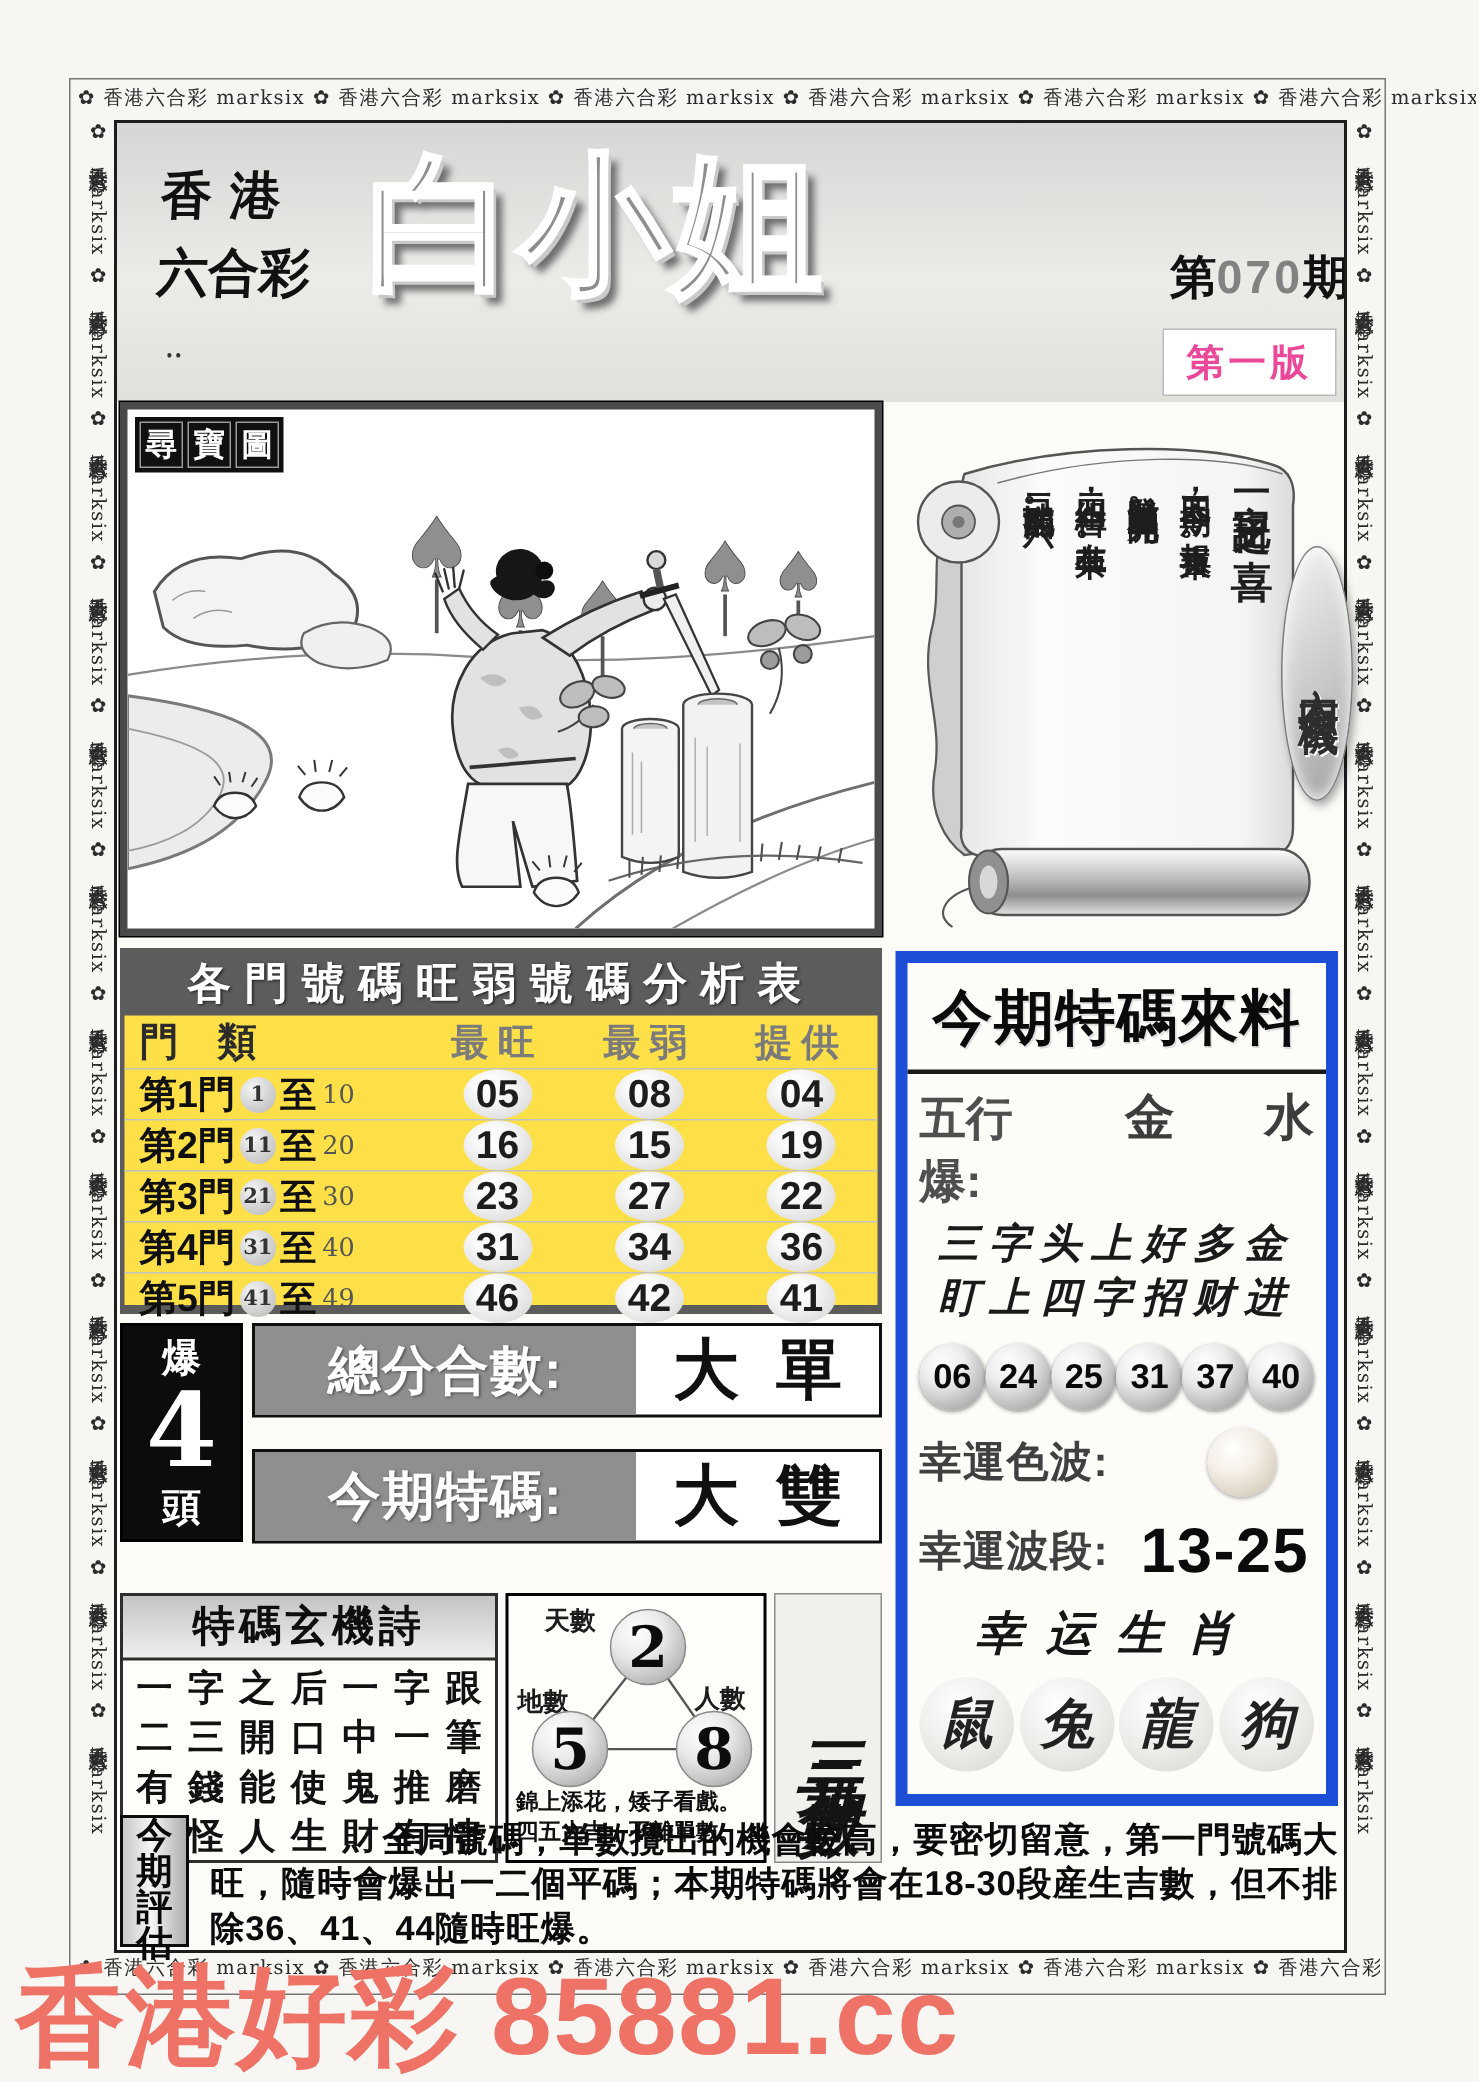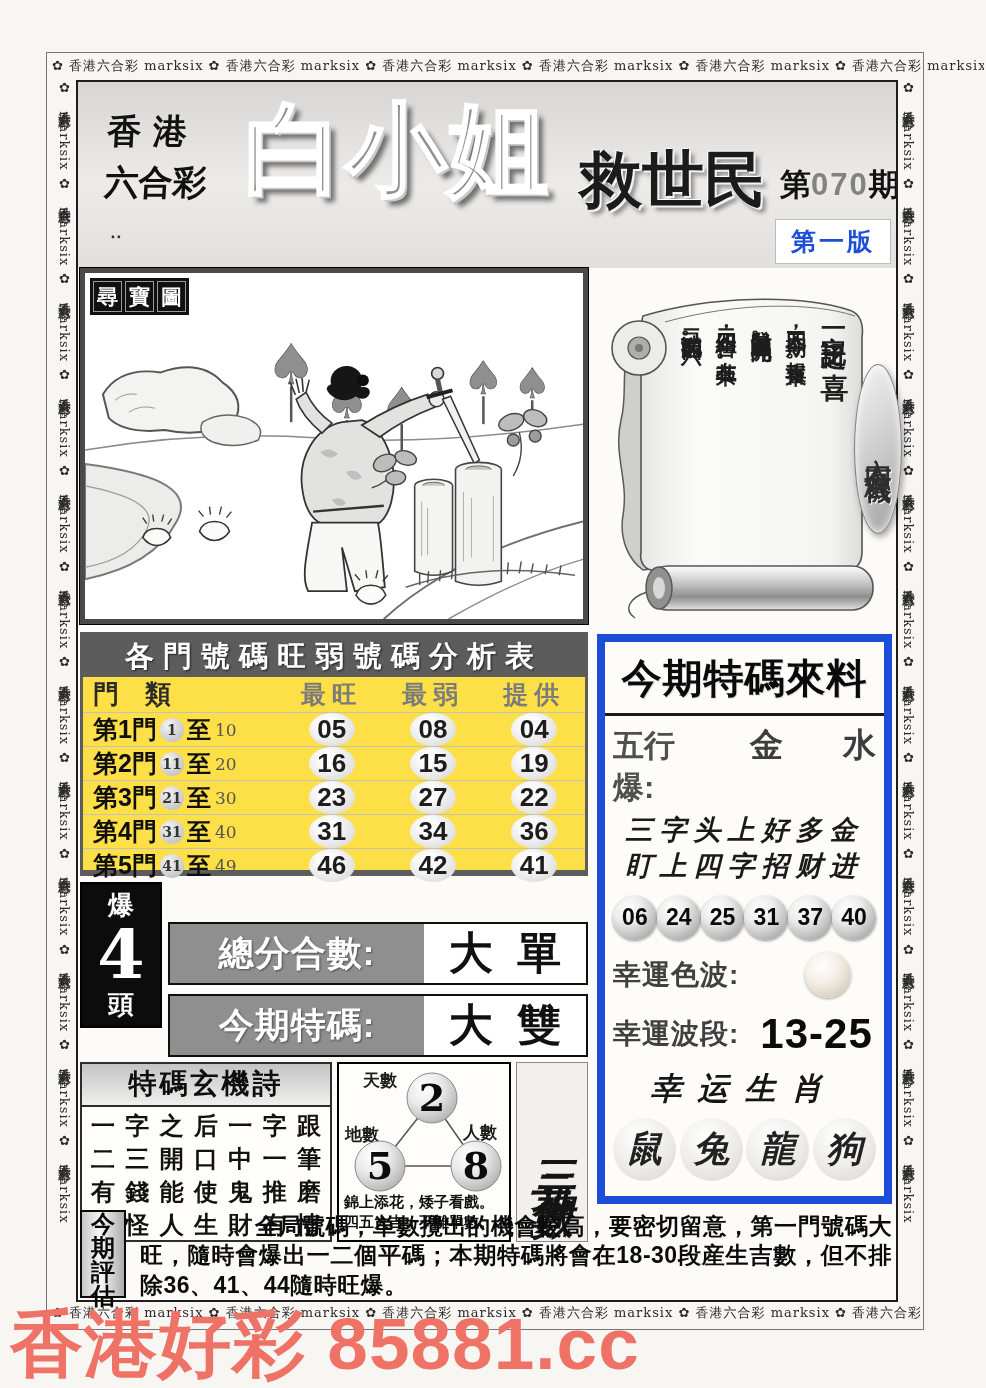--- a/index.html
+++ b/index.html
@@ -18,21 +18,21 @@
   .frame{position:absolute;left:76px;top:80px;width:818px;height:1218px;border:2px solid #1d1d1d;background:#fcfbf8;}
 
   
   .header{position:absolute;left:0;top:0;width:100%;height:186px;background:linear-gradient(180deg,#d7d6d4,#edebe8 55%,#e2e0dc);overflow:hidden;}
   .brand{position:absolute;left:28px;top:24px;font-family:"DejaVu Serif",serif;font-weight:bold;font-size:34px;color:#111;line-height:1.5;transform:skewX(-3deg);}
   .brand-dots{position:absolute;left:32px;top:132px;font-size:22px;color:#333;letter-spacing:4px;}
   .title-main{position:absolute;left:166px;top:2px;font-size:100px;font-weight:900;letter-spacing:2px;color:#8e8e8e;-webkit-text-stroke:2.5px #ffffff;text-shadow:3px 3px 0 #c9c9c9,7px 7px 5px #6f6f6f;white-space:nowrap;}
   .title-sub{position:absolute;left:502px;top:56px;font-size:62px;font-weight:900;color:#1b1b1b;white-space:nowrap;text-shadow:-1px -1px 0 #fff,2px 2px 0 #f2f2f2,5px 5px 4px #8e8e8e;}
   .issue{position:absolute;left:702px;top:82px;font-size:31px;font-weight:900;color:#111;white-space:nowrap;}
   .issue .num{color:#828282;letter-spacing:2px;text-align:right;}
-  .edition{position:absolute;left:698px;top:138px;background:#fff;padding:5px 15px;font-size:25px;font-weight:900;color:#1d4ed8;box-shadow:0 0 0 1px #bbb;letter-spacing:3px;}
+  .edition{position:absolute;left:698px;top:138px;background:#fff;padding:5px 15px;font-size:25px;font-weight:900;color:#ec4899;box-shadow:0 0 0 1px #bbb;letter-spacing:3px;}
 
   
   .pic-box{position:absolute;left:2px;top:186px;width:508px;height:356px;background:#fff;border:5px solid #4a4a4a;outline:1px solid #000;box-sizing:border-box;overflow:hidden;}
   .pic-label{position:absolute;left:5px;top:5px;display:flex;gap:3px;background:#101010;padding:3px;z-index:3;}
   .pic-label span{display:block;width:27px;height:29px;line-height:29px;text-align:center;color:#fff;font-size:21px;font-weight:900;border:1px solid #9a9a9a;}
   .pic-svg{position:absolute;left:0;top:0;width:100%;height:100%;}
 
   
   .table-wrap{position:absolute;left:2px;top:550px;width:508px;height:244px;background:#5c5c5c;padding:3px;box-sizing:border-box;}
   .table-title{height:42px;line-height:42px;text-align:center;color:#fff;font-size:29px;font-weight:900;letter-spacing:9px;text-shadow:1px 1px 2px #222;}
@@ -47,21 +47,21 @@
   .g-circle{width:24px;height:24px;margin:0 3px;border-radius:50%;background:radial-gradient(circle at 35% 30%,#f4f4f4,#c9c9c9 70%,#b0b0b0);font-size:14px;font-weight:700;color:#333;text-align:center;line-height:24px;font-family:"DejaVu Serif",serif;}
   .g-zhi{font-size:24px;font-weight:900;color:#0f0f0f;}
   .g-end{font-size:17px;color:#555;margin-left:4px;font-family:"DejaVu Serif",serif;}
   .num-pill{display:inline-block;min-width:46px;border-radius:50%;background:radial-gradient(ellipse at 40% 35%,#fbfbfb 25%,#e2e2e2 70%,#d3d3d3);padding:1px 0;}
 
   
   .burst{position:absolute;left:2px;top:800px;width:508px;height:146px;display:flex;gap:6px;}
   .burst-left{width:82px;background:#0c0c0c;border:2px solid #000;color:#fff;display:flex;flex-direction:column;align-items:center;justify-content:space-between;padding:4px 0;box-sizing:border-box;}
   .burst-left .t{font-size:26px;font-weight:900;}
   .burst-left .n{font-family:"DejaVu Serif",serif;font-size:68px;font-weight:900;line-height:.85;}
-  .burst-right{flex:1;display:flex;flex-direction:column;gap:9px;margin-top:40px;}
+  .burst-right{flex:1;display:flex;flex-direction:column;gap:21px;}
   .burst-row{flex:1;display:flex;border:2px solid #0f0f0f;background:#fff;}
   .b-label{width:254px;background:#8f8f8f;color:#fff;font-size:35px;font-weight:900;display:flex;align-items:center;justify-content:center;letter-spacing:1px;text-shadow:1px 1px 2px #4e4e4e;}
   .b-value{flex:1;display:flex;align-items:center;justify-content:space-evenly;font-size:44px;font-weight:900;color:#101010;}
 
   
   .bl-row{position:absolute;left:2px;top:980px;width:508px;height:180px;display:flex;gap:5px;}
   .poem{width:252px;border:2px solid #2d2d2d;background:#fffefb;box-sizing:border-box;}
   .poem-title{height:41px;line-height:39px;background:linear-gradient(180deg,#c4c4c4,#efefee);border-bottom:2px solid #2d2d2d;text-align:center;font-size:28px;font-weight:900;letter-spacing:3px;color:#0e0e0e;}
   .poem-body{padding:2px 9px 0 9px;}
   .poem-body div{font-size:24px;font-weight:800;line-height:33px;color:#111;text-align:justify;text-align-last:justify;}
@@ -122,21 +122,20 @@
 
   <div class="frame">
 
     <div class="header">
       <div class="brand">
         <div>香 港</div>
         <div>六合彩</div>
       </div>
       <div class="brand-dots">‥</div>
       <div class="title-main">白小姐</div>
-      <div class="title-sub">救世民</div>
       <div class="issue"><span>第</span><span class="num">070</span><span>期</span></div>
       <div class="edition">第一版</div>
     </div>
 
     <div class="pic-box">
       <svg class="pic-svg" viewBox="0 0 500 348" preserveAspectRatio="none">
         <path d="M0,178 Q120,158 235,166 T500,152" fill="none" stroke="#8a8a8a" stroke-width="1.5"></path>
         <path d="M300,348 Q372,282 500,250" fill="none" stroke="#6f6f6f" stroke-width="2"></path>
         <path d="M365,348 Q440,305 500,288" fill="none" stroke="#8a8a8a" stroke-width="1.5"></path>
         <path d="M0,192 C60,200 112,214 92,250 C72,288 30,302 0,308 Z" fill="#ececea" stroke="#7a7a7a" stroke-width="2"></path>

